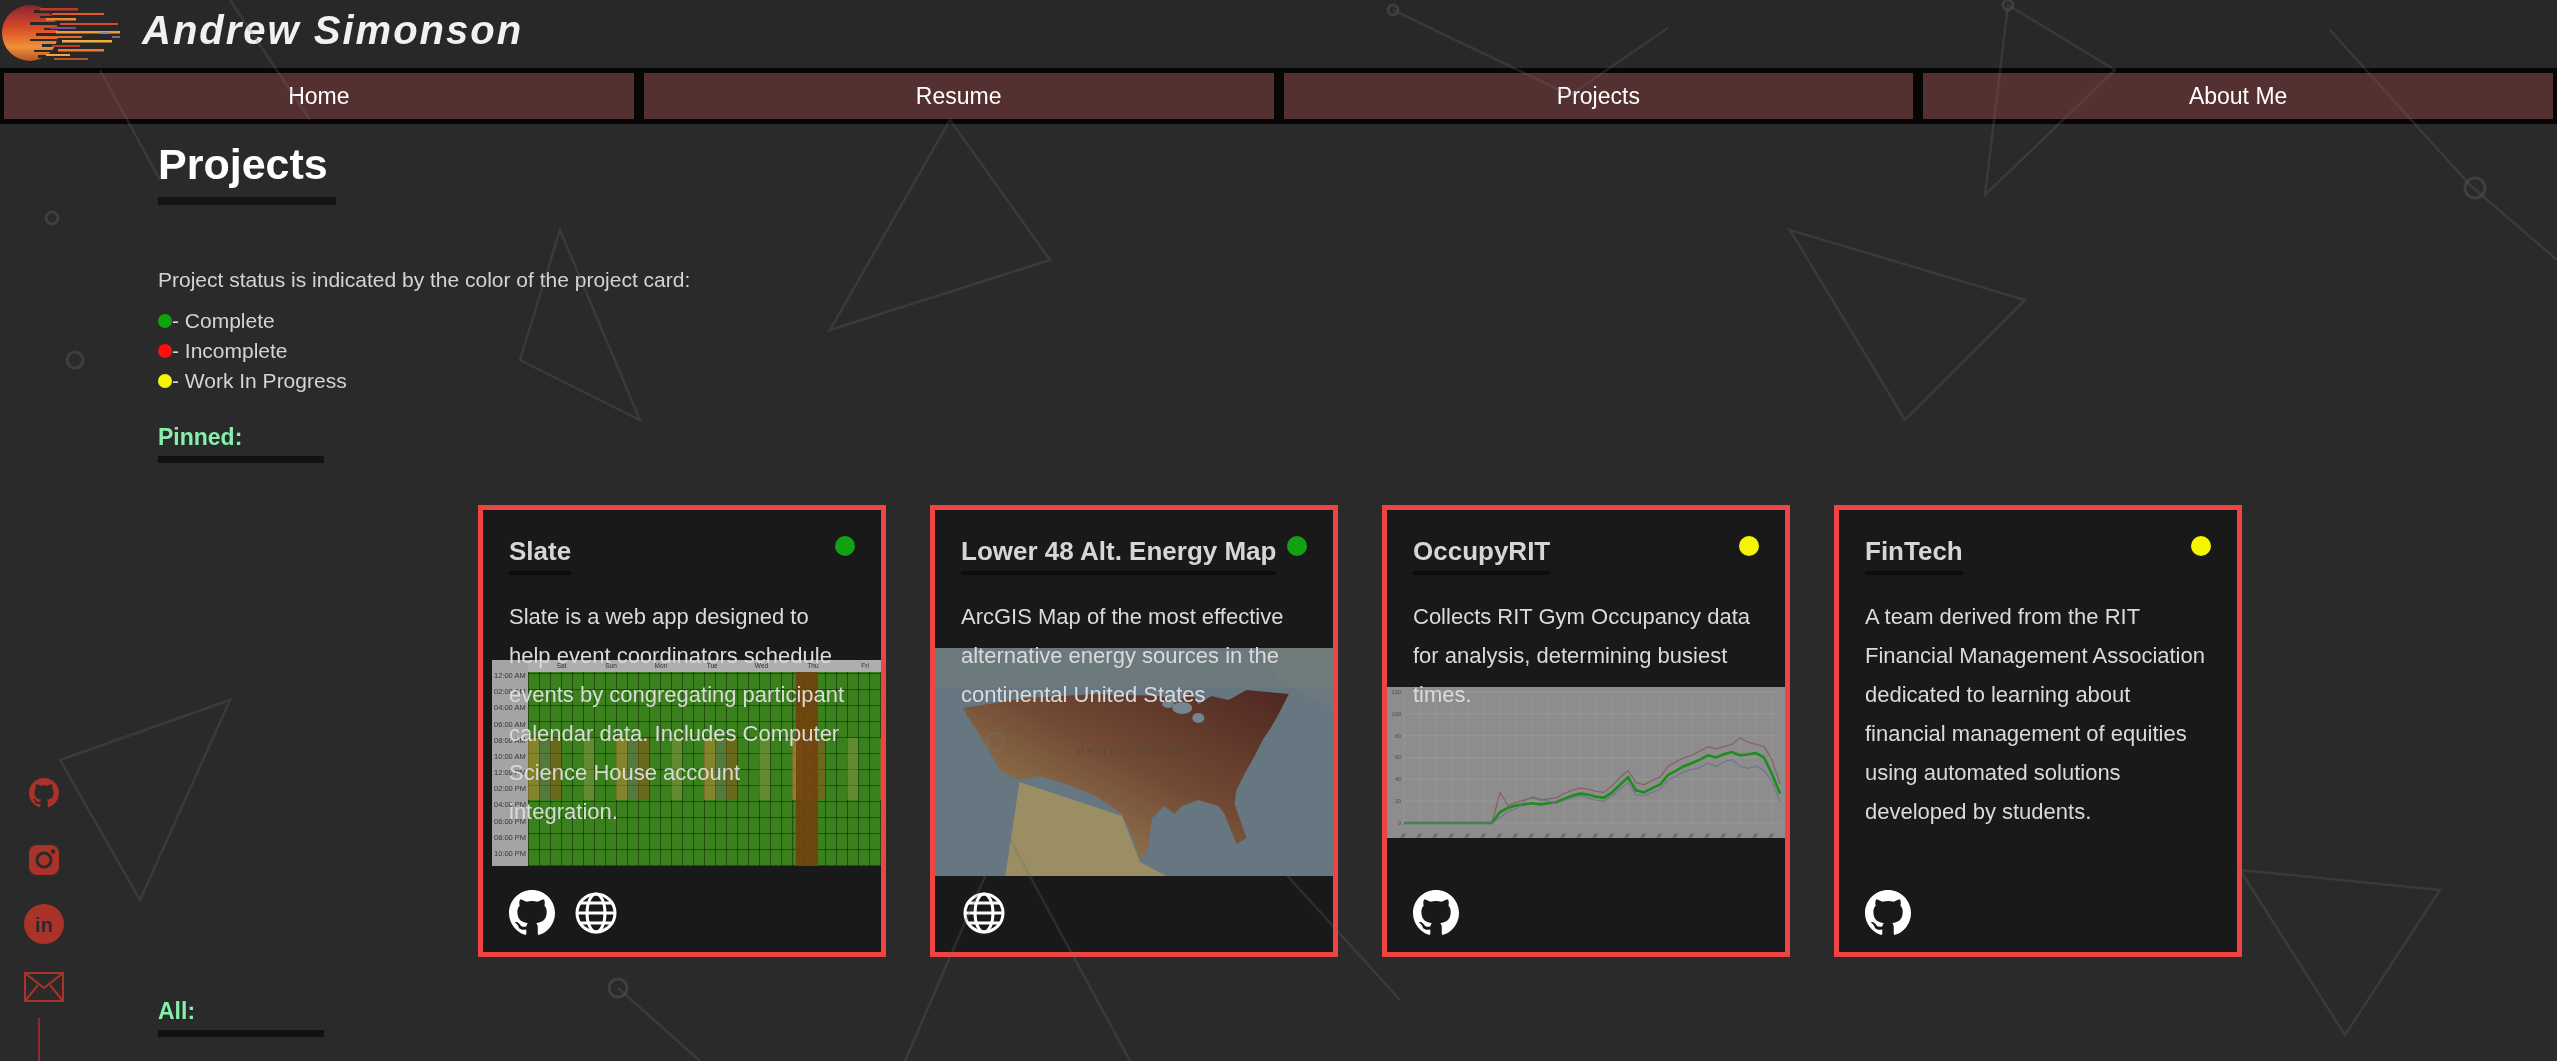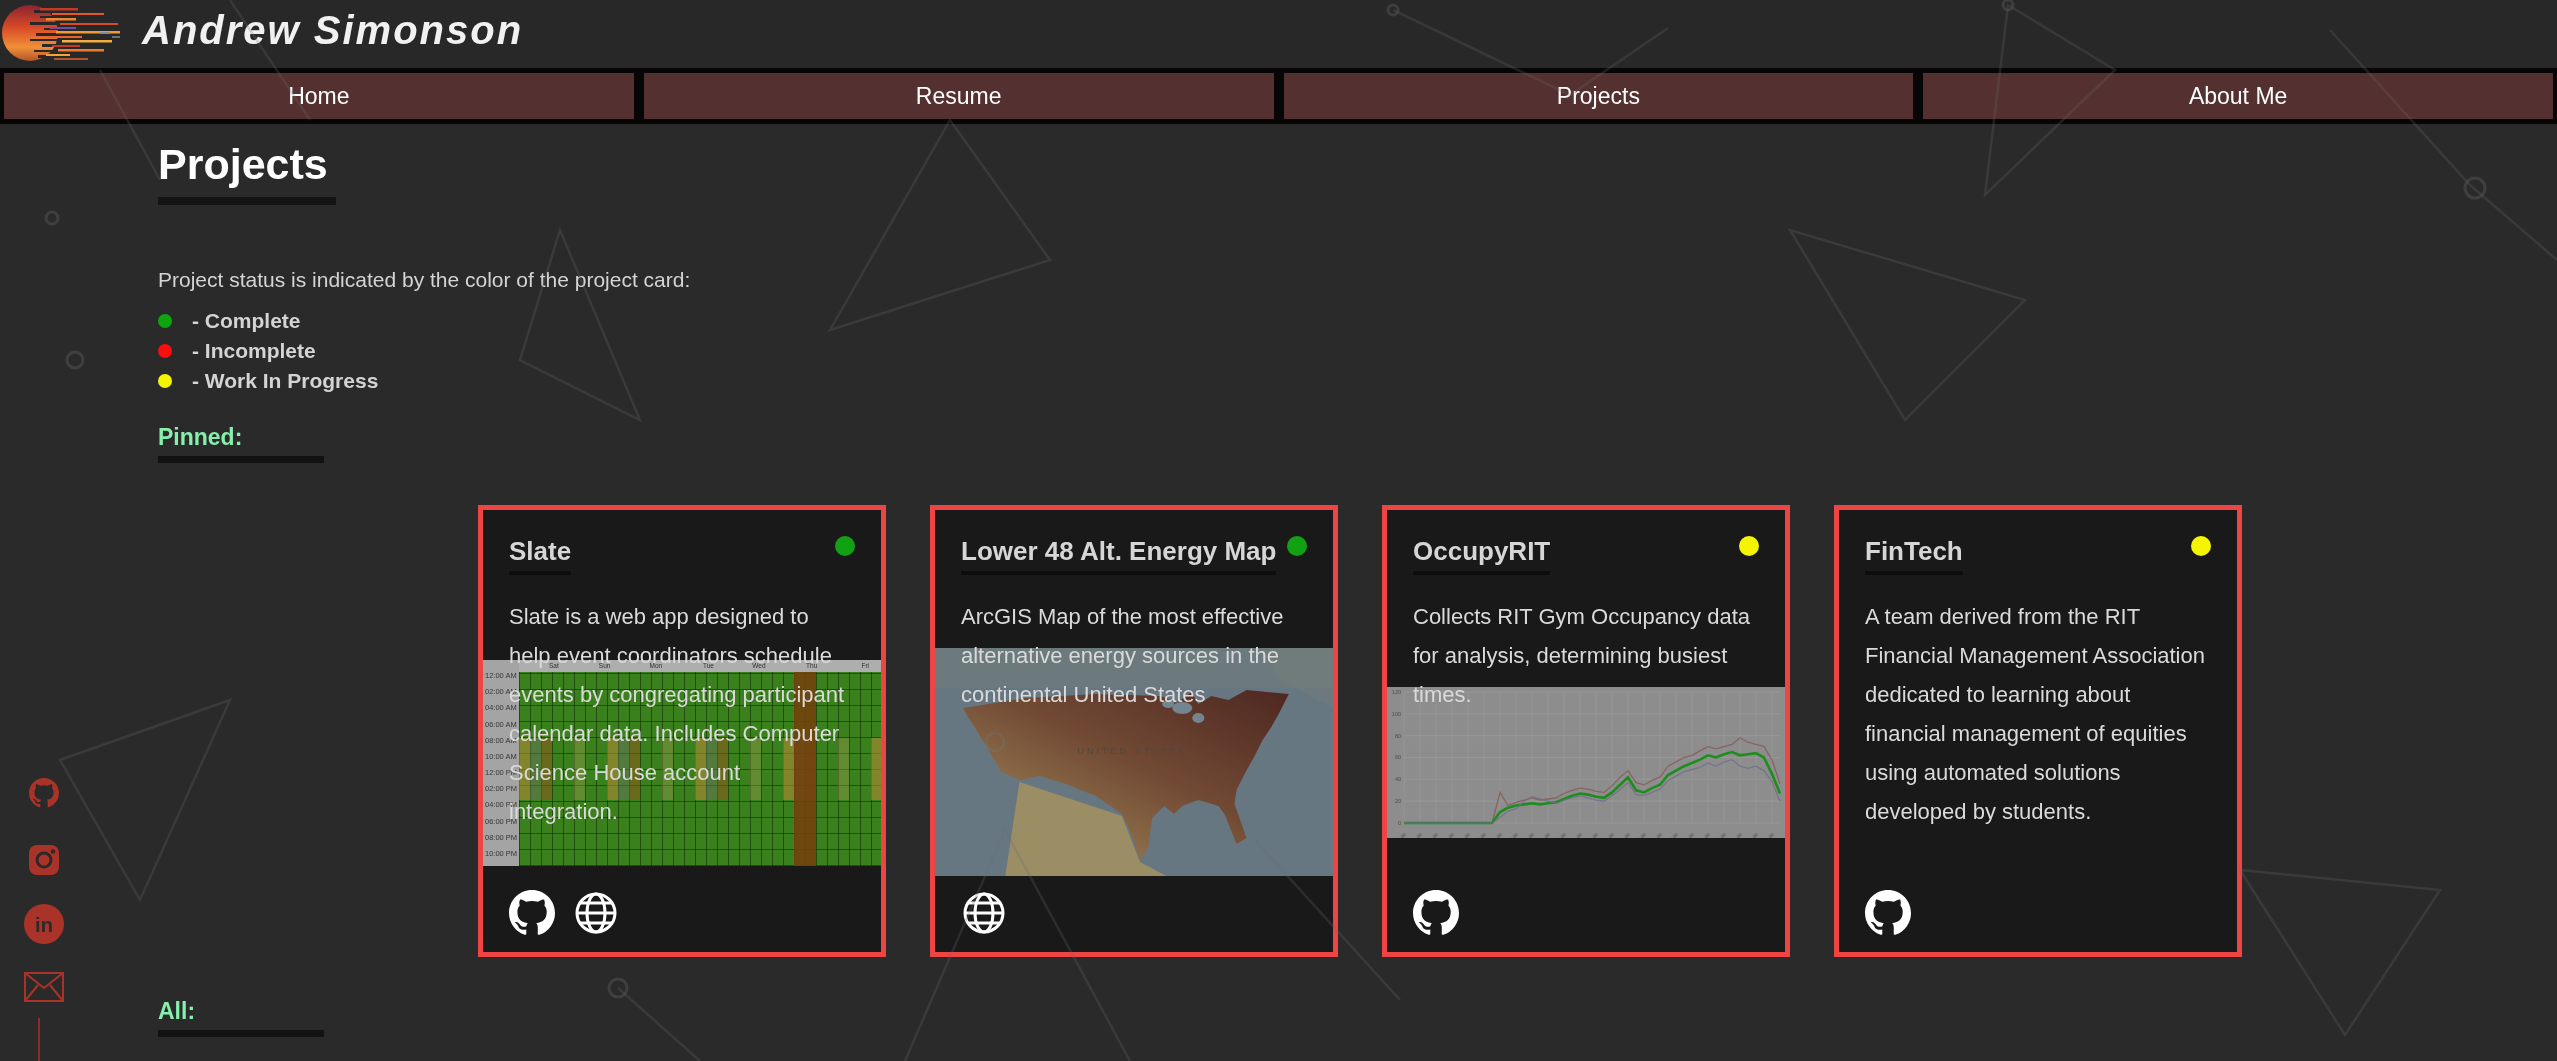--- a/index.html
+++ b/index.html
@@ -25,40 +25,40 @@
   .page-title{position:absolute;left:158px;top:140px;z-index:6;}
   .page-title h1{margin:0;font-size:43px;font-weight:bold;color:#ffffff;}
   .h1-underline{width:178px;height:8px;background:#141414;margin-top:8px;}
   .section-heading{position:absolute;left:158px;z-index:6;}
   .section-heading .txt{font-size:23px;font-weight:bold;color:#86efac;}
   .sub-underline{width:166px;height:7px;background:#121212;margin-top:5px;}
 
   
   .legend{position:absolute;left:158px;top:268px;z-index:6;color:#d4d4d4;font-size:21px;}
   .legend-intro{margin-bottom:14px;}
-  .legend-row{display:flex;align-items:center;gap:20px;height:30px;font-weight:bold;}
+  .legend-row{display:flex;align-items:center;gap:0;height:30px;}
   .legend-dot{width:14px;height:14px;border-radius:50%;flex:0 0 auto;}
 
   
   .cards{position:absolute;left:478px;top:505px;display:flex;gap:44px;z-index:6;}
   .card{width:408px;height:452px;box-sizing:border-box;border:5px solid #ef4444;
         background:rgba(26,25,25,.96);position:relative;overflow:hidden;}
   .card-title-row{margin:26px 26px 0;position:relative;z-index:3;}
   .card-title{display:inline-block;font-size:26px;font-weight:bold;color:#d6d6d6;
               border-bottom:4px solid #0d0d0d;padding-bottom:4px;}
   .status-dot{position:absolute;top:26px;right:26px;width:20px;height:20px;border-radius:50%;z-index:3;}
   .card-desc{margin:22px 26px 0;font-size:22px;line-height:39px;color:#dadada;
              position:relative;z-index:3;}
   .card-links{position:absolute;left:26px;bottom:16px;display:flex;gap:18px;z-index:4;}
   .card-links svg{display:block;}
 
   .card-img{position:absolute;left:0;right:0;z-index:1;}
 
   
-  .img-slate{top:150px;height:206px;display:flex;filter:brightness(.92);}
+  .img-slate{top:150px;height:206px;display:flex;filter:brightness(.92);padding-left:9px;}
   .slate-times{width:36px;background:#b2b2b2;display:flex;flex-direction:column;
                padding-top:12px;box-sizing:border-box;}
   .slate-time{flex:1;font-size:7.5px;line-height:1;color:#3a3a3a;padding-left:2px;white-space:nowrap;}
   .slate-main{flex:1;position:relative;background:#3f8b1e;}
   .slate-day-row{position:absolute;top:0;left:0;right:0;height:12px;background:#bdbdbd;display:flex;}
   .slate-day{flex:1;text-align:right;font-size:6.5px;color:#333;padding:2px 12px 0 0;box-sizing:border-box;}
   .slate-grid{position:absolute;top:12px;bottom:0;left:0;right:0;background:#3f8b1e;
     background-image:
       repeating-linear-gradient(0deg, rgba(15,40,4,.55) 0 1px, transparent 1px 16px),
       repeating-linear-gradient(90deg, rgba(15,40,4,.55) 0 1px, transparent 1px 11px);}

